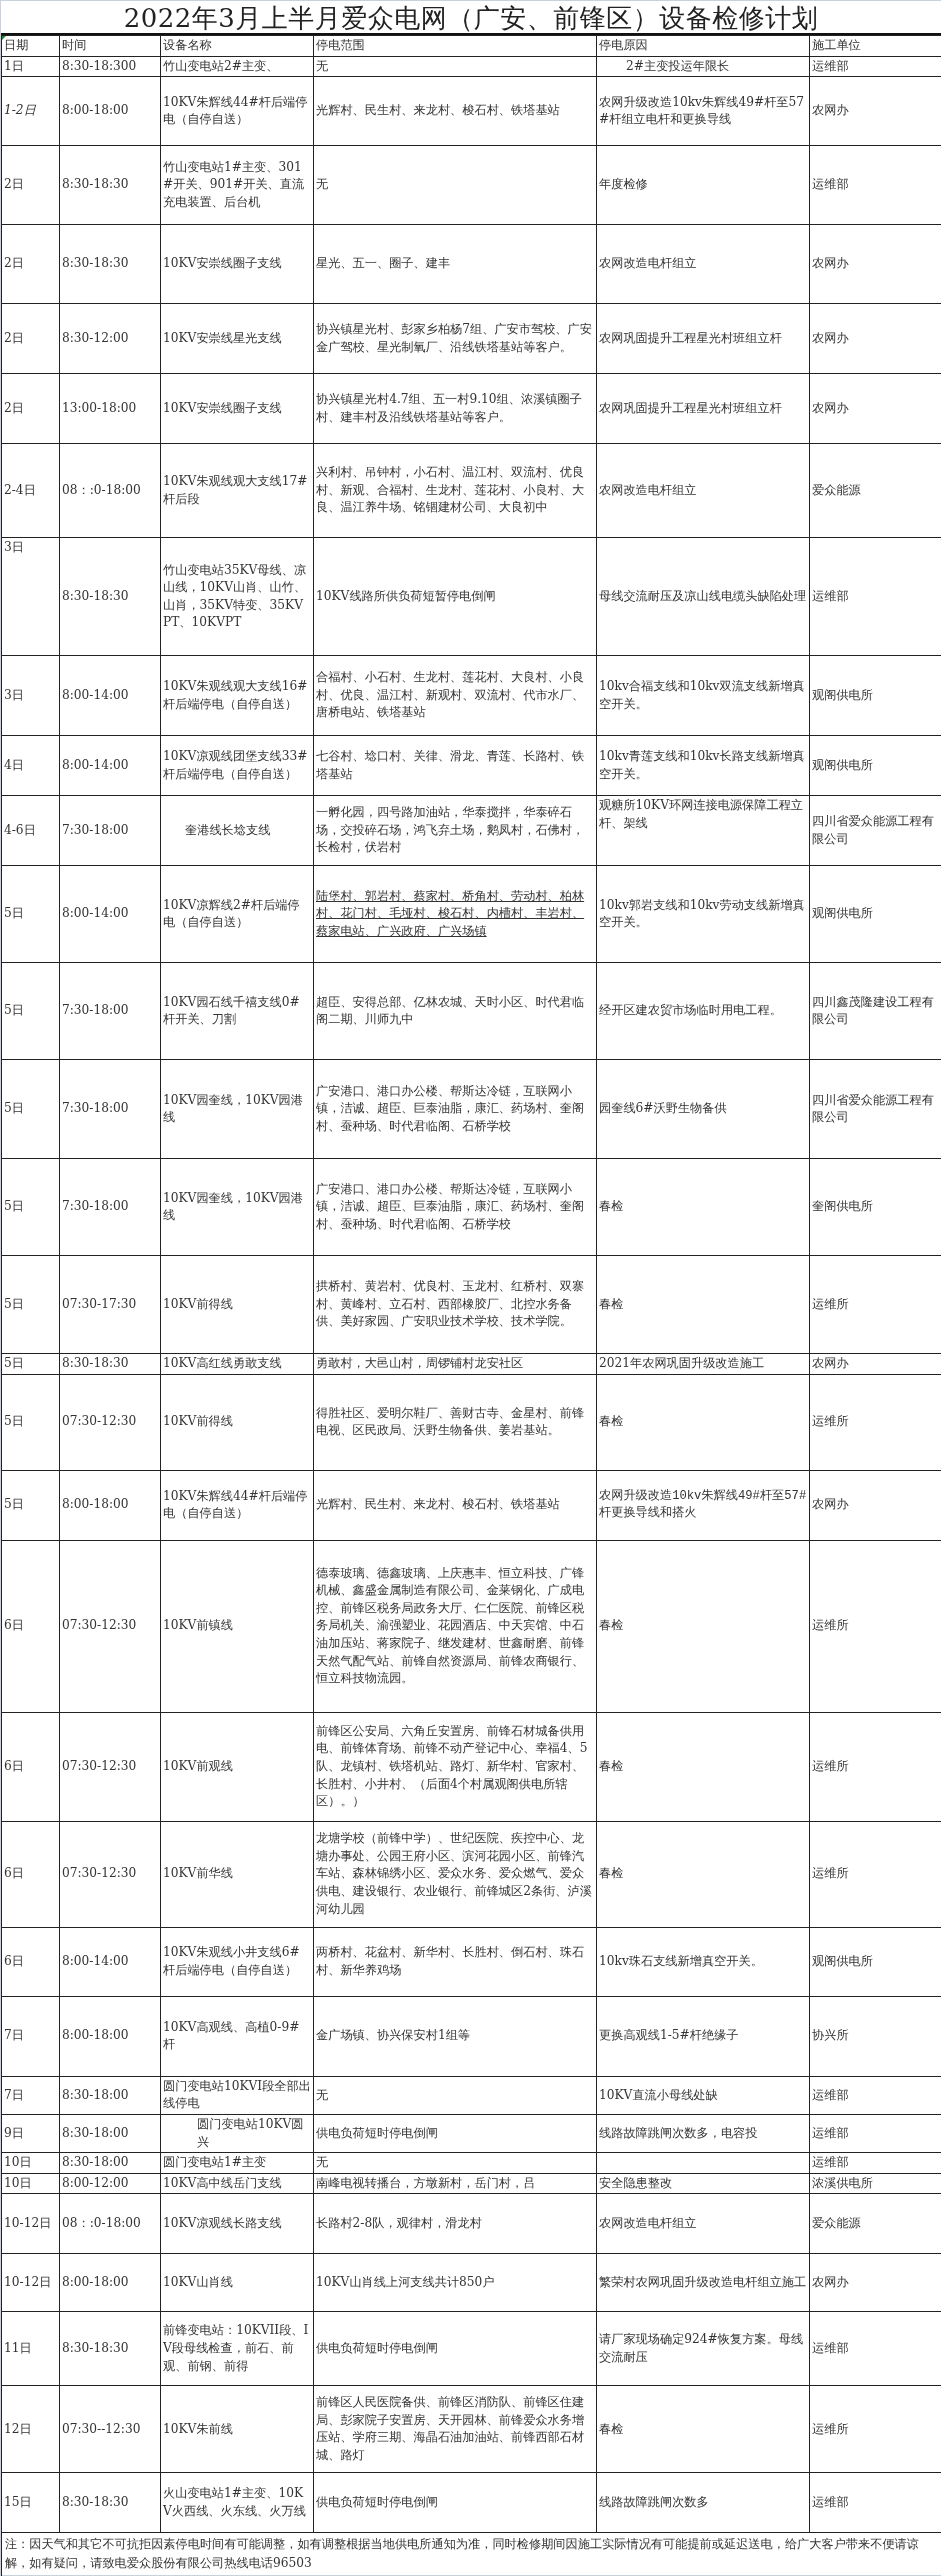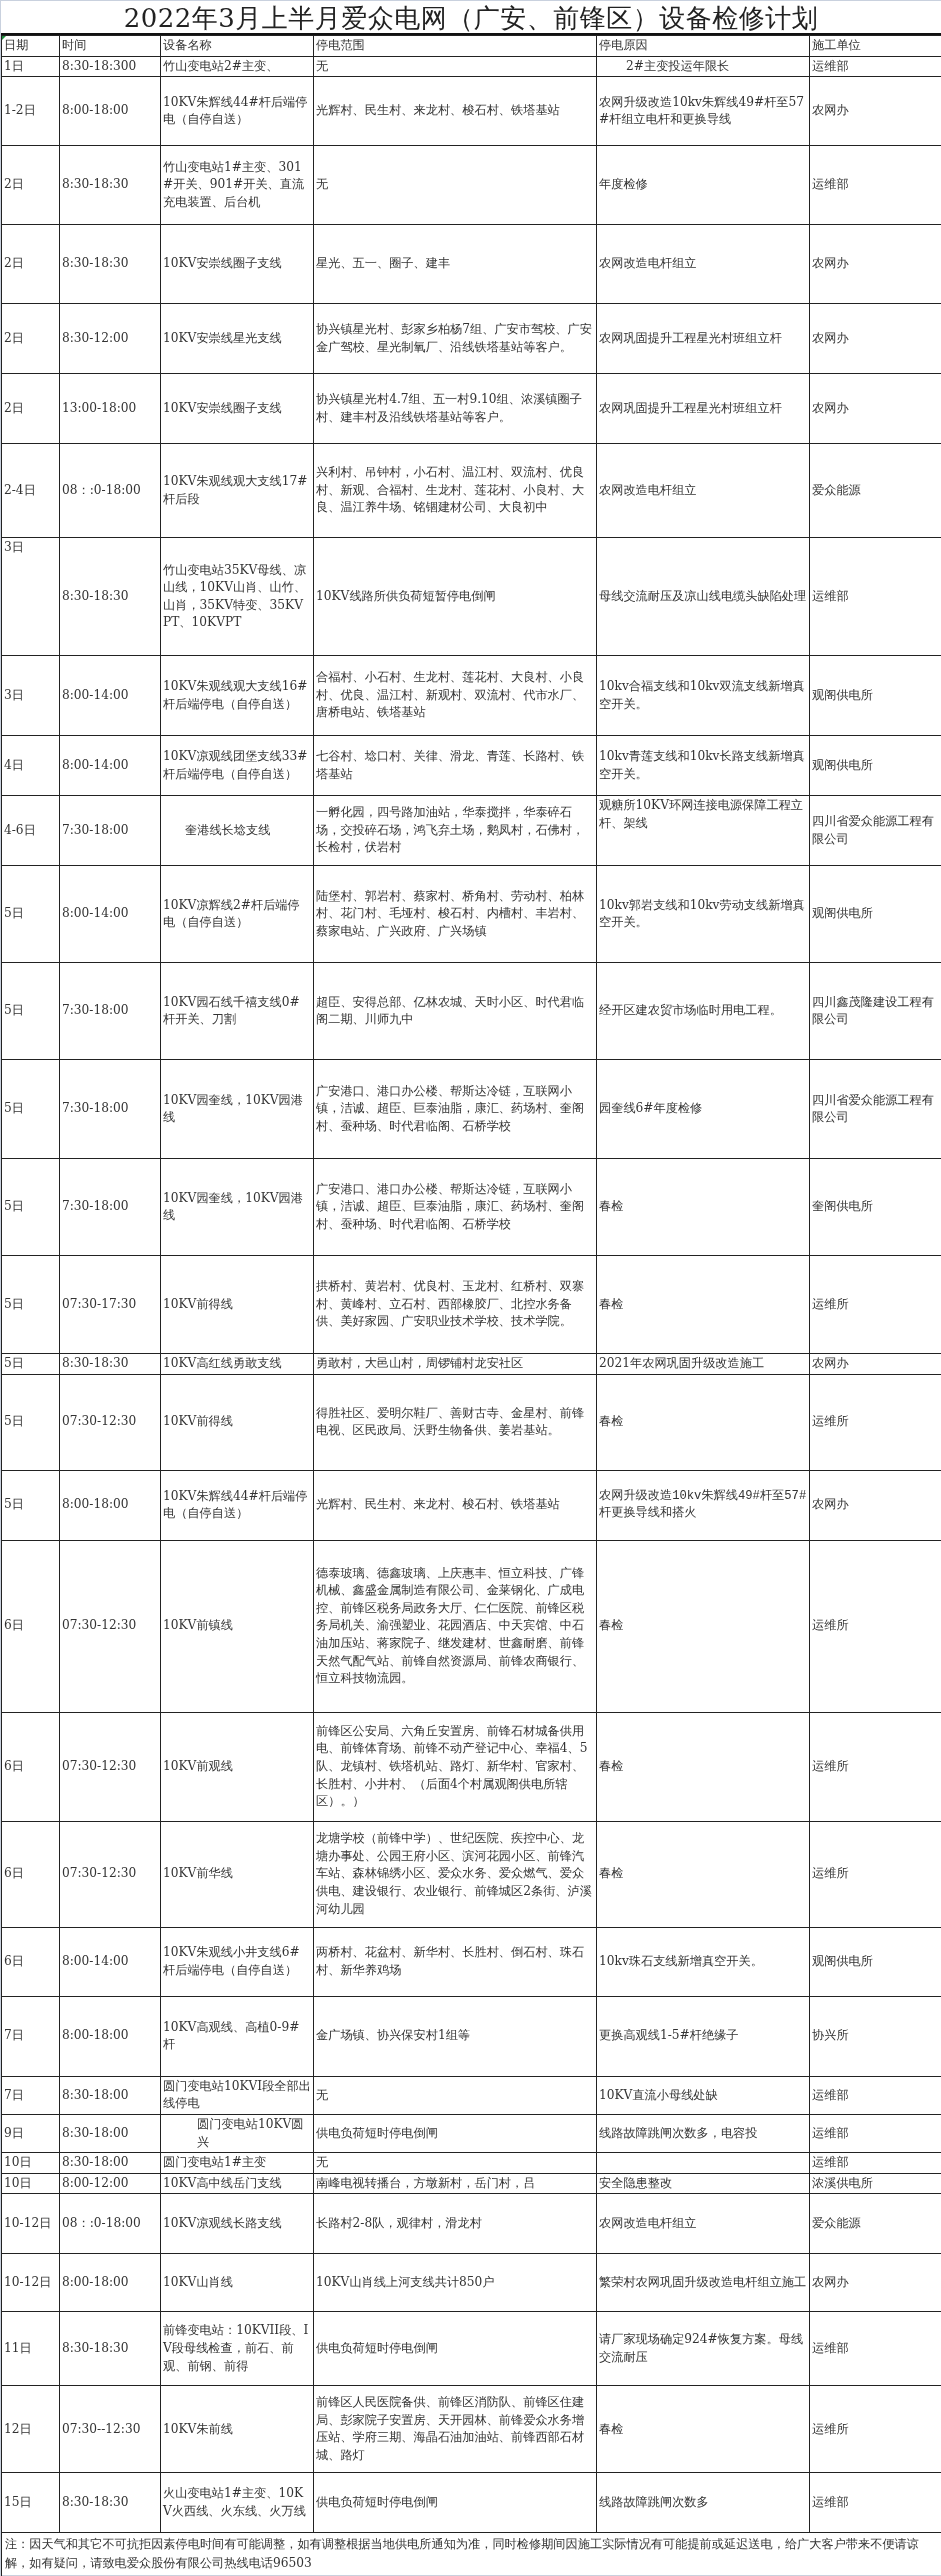--- a/index.html
+++ b/index.html
@@ -41,21 +41,21 @@
     <tbody id="rows">
         <tr>
           <td style="height: 15.6px;">1日</td>
           <td style="height: 15.6px;">8:30-18:300</td>
           <td style="height: 15.6px;">竹山变电站2#主变、</td>
           <td style="height: 15.6px;">无</td>
           <td style="height: 15.6px; padding-left: 29px;">2#主变投运年限长</td>
           <td style="height: 15.6px;">运维部</td>
         </tr>
         <tr>
-          <td style="height: 66px;">1-2日</td>
+          <td style="height: 66px; font-style: italic;">1-2日</td>
           <td style="height: 66px;">8:00-18:00</td>
           <td style="height: 66px;">10KV朱辉线44#杆后端停电（自停自送）</td>
           <td style="height: 66px;">光辉村、民生村、来龙村、梭石村、铁塔基站</td>
           <td style="height: 66px;">农网升级改造10kv朱辉线49#杆至57#杆组立电杆和更换导线</td>
           <td style="height: 66px;">农网办</td>
         </tr>
         <tr>
           <td style="height: 76px;">2日</td>
           <td style="height: 76px;">8:30-18:30</td>
           <td style="height: 76px;">竹山变电站1#主变、301#开关、901#开关、直流充电装置、后台机</td>
@@ -124,38 +124,38 @@
           <td style="height: 67px;">7:30-18:00</td>
           <td style="height: 67px; padding-left: 24px;">奎港线长埝支线</td>
           <td style="height: 67px;">一孵化园，四号路加油站，华泰搅拌，华泰碎石场，交投碎石场，鸿飞弃土场，鹅凤村，石佛村，长检村，伏岩村</td>
           <td class="top" style="height: 67px;">观糖所10KV环网连接电源保障工程立杆、架线</td>
           <td style="height: 67px;">四川省爱众能源工程有限公司</td>
         </tr>
         <tr>
           <td style="height: 94px;">5日</td>
           <td style="height: 94px;">8:00-14:00</td>
           <td style="height: 94px;">10KV凉辉线2#杆后端停电（自停自送）</td>
-          <td style="height: 94px;">陆堡村、郭岩村、蔡家村、桥角村、劳动村、柏林村、花门村、毛垭村、梭石村、内槽村、丰岩村、蔡家电站、广兴政府、广兴场镇</td>
+          <td style="height: 94px; text-decoration: underline;">陆堡村、郭岩村、蔡家村、桥角村、劳动村、柏林村、花门村、毛垭村、梭石村、内槽村、丰岩村、蔡家电站、广兴政府、广兴场镇</td>
           <td style="height: 94px;">10kv郭岩支线和10kv劳动支线新增真空开关。</td>
           <td style="height: 94px;">观阁供电所</td>
         </tr>
         <tr>
           <td style="height: 94px;">5日</td>
           <td style="height: 94px;">7:30-18:00</td>
           <td style="height: 94px;">10KV园石线千禧支线0#杆开关、刀割</td>
           <td style="height: 94px;">超臣、安得总部、亿林农城、天时小区、时代君临阁二期、川师九中</td>
           <td style="height: 94px;">经开区建农贸市场临时用电工程。</td>
           <td style="height: 94px;">四川鑫茂隆建设工程有限公司</td>
         </tr>
         <tr>
           <td style="height: 96px;">5日</td>
           <td style="height: 96px;">7:30-18:00</td>
           <td style="height: 96px;">10KV园奎线，10KV园港线</td>
           <td style="height: 96px;">广安港口、港口办公楼、帮斯达冷链，互联网小镇，洁诚、超臣、巨泰油脂，康汇、药场村、奎阁村、蚕种场、时代君临阁、石桥学校</td>
-          <td style="height: 96px;">园奎线6#年度检修</td>
+          <td style="height: 96px;">园奎线6#沃野生物备供</td>
           <td style="height: 96px;">四川省爱众能源工程有限公司</td>
         </tr>
         <tr>
           <td style="height: 94px;">5日</td>
           <td style="height: 94px;">7:30-18:00</td>
           <td style="height: 94px;">10KV园奎线，10KV园港线</td>
           <td style="height: 94px;">广安港口、港口办公楼、帮斯达冷链，互联网小镇，洁诚、超臣、巨泰油脂，康汇、药场村、奎阁村、蚕种场、时代君临阁、石桥学校</td>
           <td style="height: 94px;">春检</td>
           <td style="height: 94px;">奎阁供电所</td>
         </tr>

